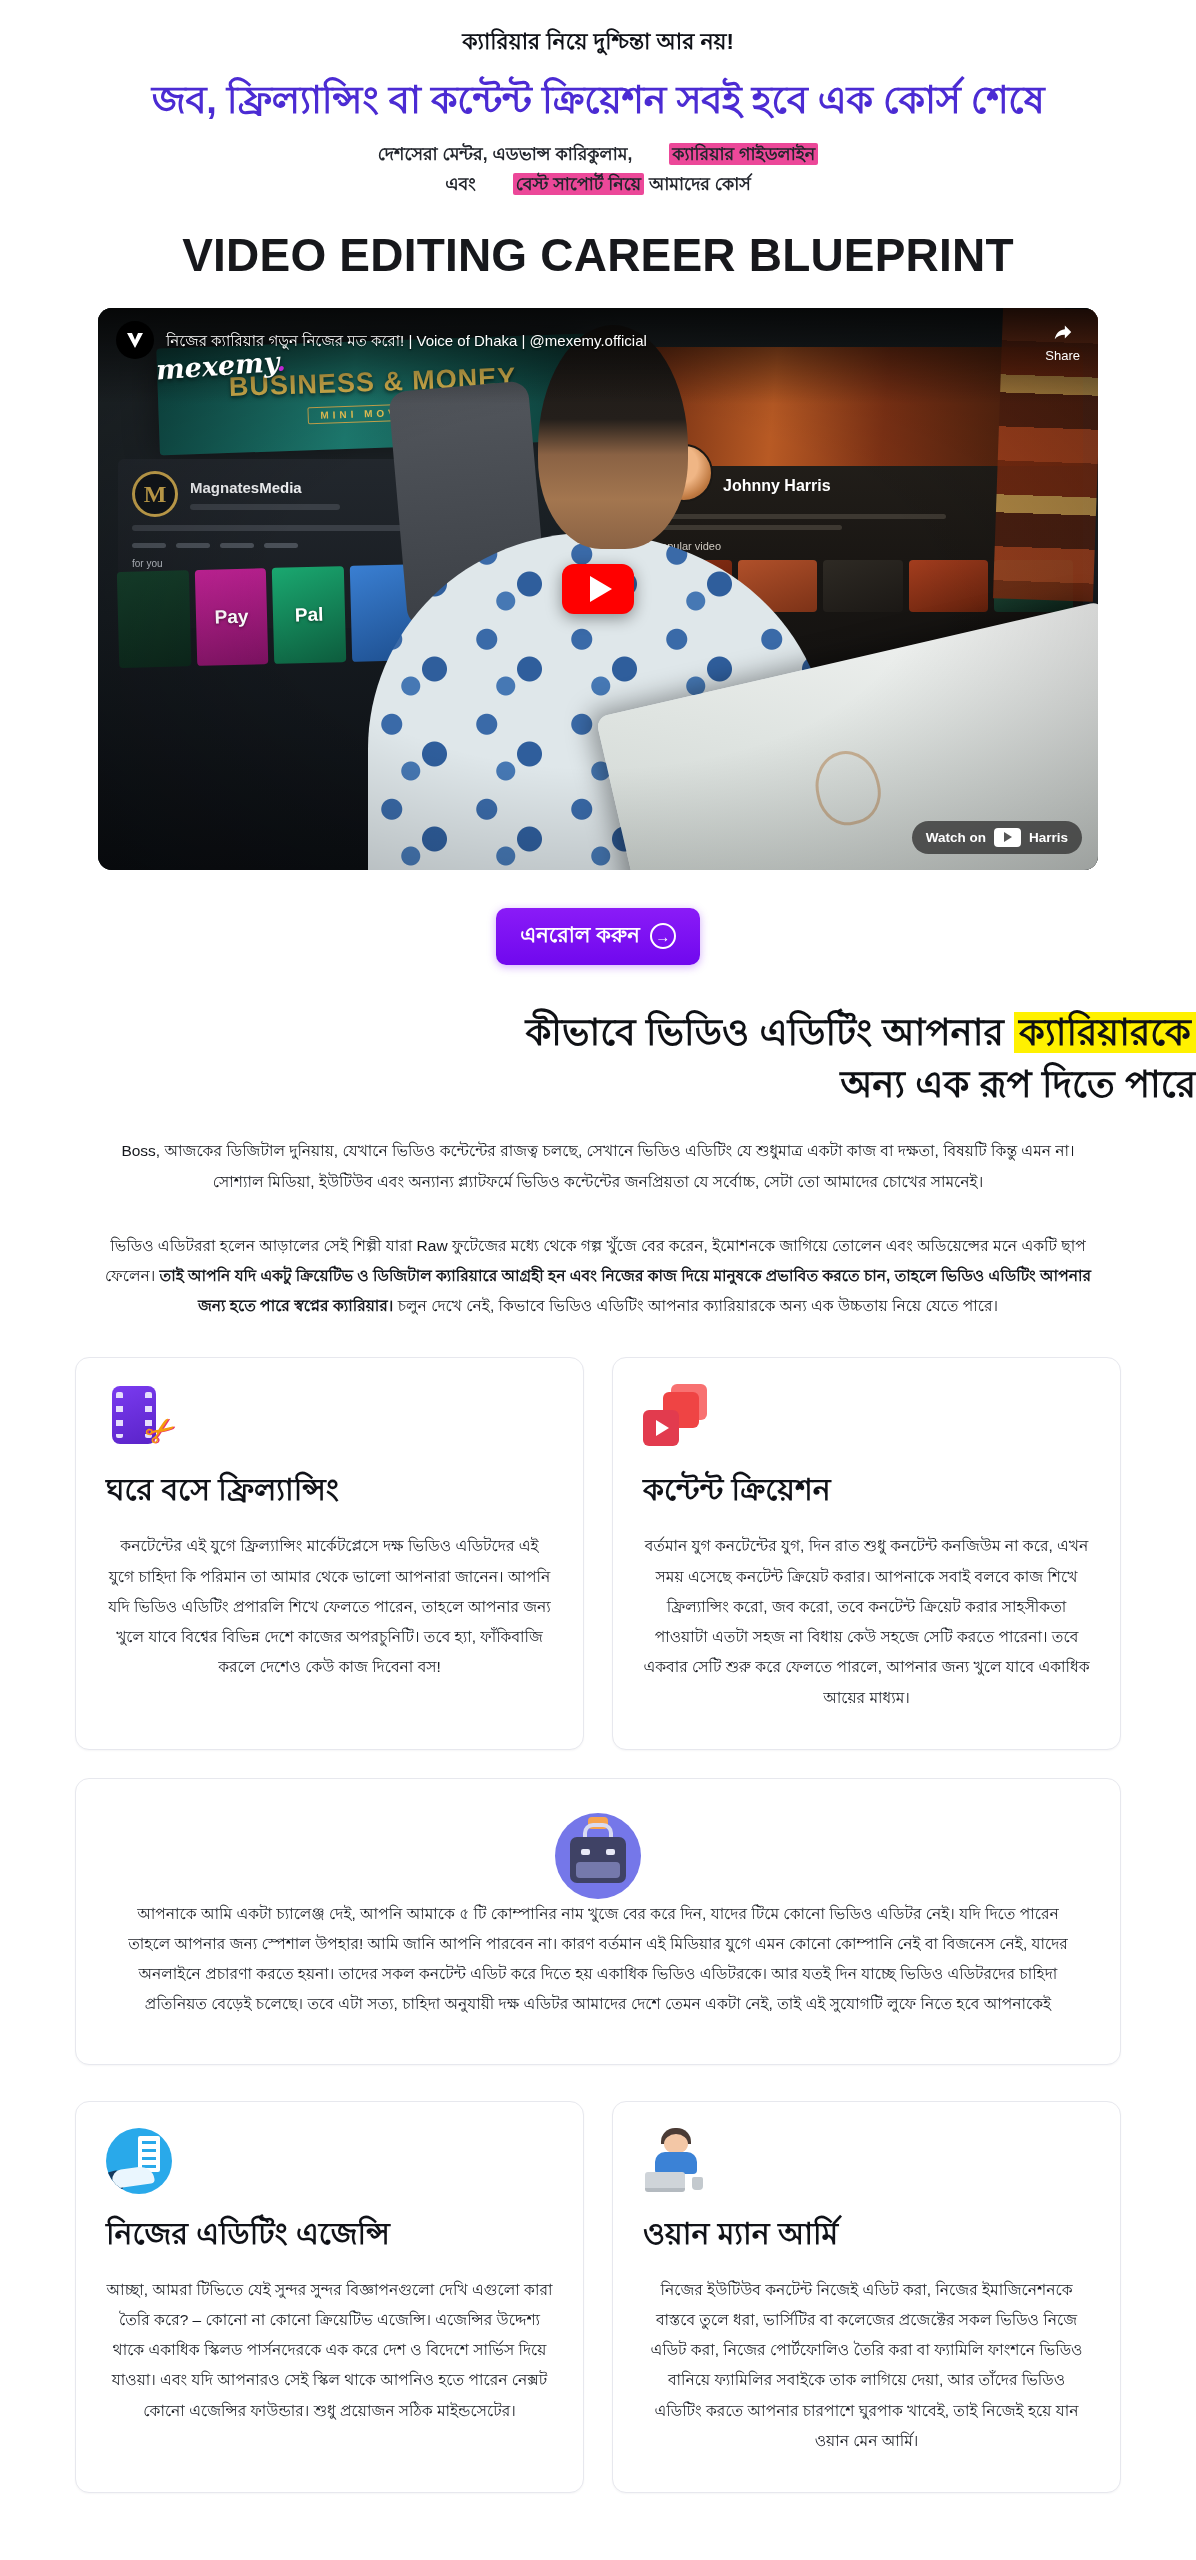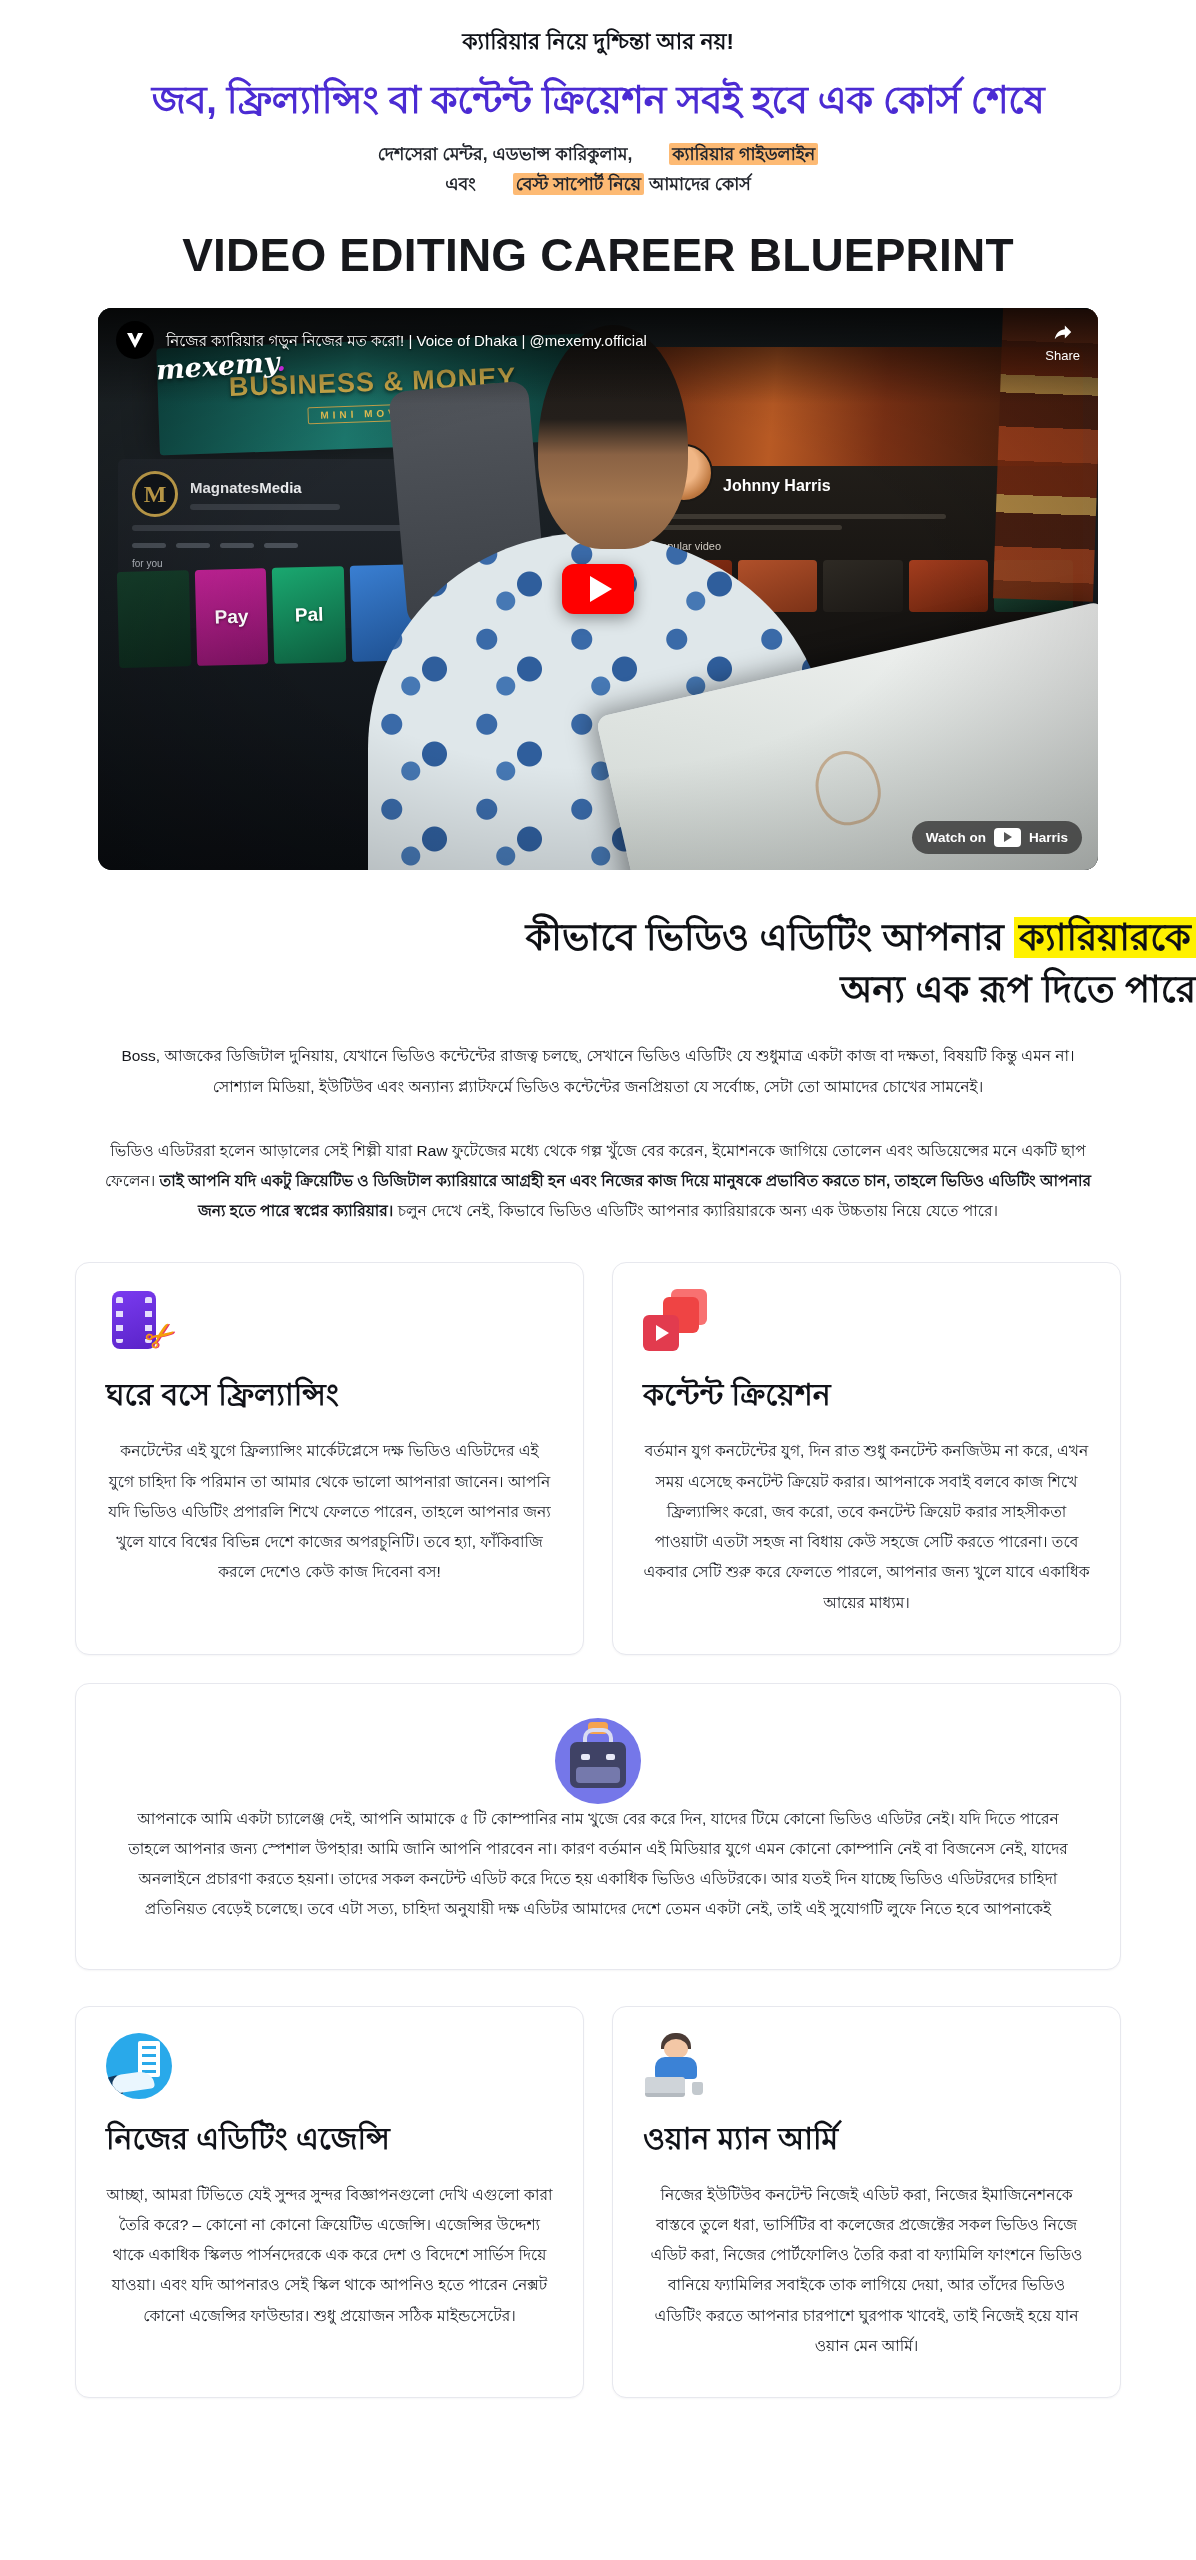--- a/index.html
+++ b/index.html
@@ -7,21 +7,21 @@
   body {
     height:2560px; overflow:hidden; background:#ffffff;
     font-family:"Liberation Sans","DejaVu Sans",sans-serif; color:#14161b;
   }
 
   
   .hero { padding-top:24px; text-align:center; }
   .eyebrow { font-size:22px; font-weight:700; color:#101218; }
   .headline { font-size:38px; font-weight:800; color:#4b2bd3; margin-top:16px; line-height:1.25; letter-spacing:-.3px; }
   .subtitle-block { margin-top:14px; font-size:17.5px; font-weight:600; color:#23262d; line-height:1.75; }
-  mark.soft { background:#fdba74; color:inherit; padding:1px 3px; border-radius:2px;margin-left:32px; }
+  mark.soft { background:#ec4899; color:inherit; padding:1px 3px; border-radius:2px;margin-left:32px; }
   .big-title { margin-top:28px; font-size:46px; font-weight:900; color:#17181c; letter-spacing:.2px; }
 
   
   .video-wrap { position:relative; width:1000px; height:562px; margin:26px auto 0; border-radius:14px; overflow:hidden; background:#0a0d0c; cursor:pointer; }
   .bg-base { position:absolute; inset:0; background:linear-gradient(180deg,#232a2d 0%,#161b20 55%,#0b0e12 100%); }
   .bm-screen { position:absolute; left:6%; top:6%; width:43%; height:19%; z-index:4; border-radius:4px;
     background:linear-gradient(100deg,#0f4c47 0%,#1d7a6f 45%,#0c3a36 100%);
     transform:rotate(-2deg); display:flex; flex-direction:column; align-items:center; justify-content:center;
     box-shadow:0 0 34px rgba(0,0,0,.45); }
   .bm-title { color:#e9c355; font-size:27px; font-weight:800; letter-spacing:1px; text-shadow:0 2px 4px rgba(0,0,0,.55); }
@@ -259,20 +259,26 @@
 
     <div class="watch-pill">
       <span>Watch on</span>
       <span class="yt-mini">
           <span class="yt-mini-tri"></span>
         </span>
       <span>Harris</span>
     </div>
   </section>
 
+  <div class="btn-row">
+    <button class="btn-purple">
+      <span>এনরোল করুন</span>
+      <span class="btn-arrow">→</span>
+    </button>
+  </div>
 
   <h2 class="section-heading">
     <span><span>কীভাবে ভিডিও এডিটিং আপনার </span><mark class="bright">ক্যারিয়ারকে</mark></span><br>
     <span>অন্য এক রূপ দিতে পারে</span>
   </h2>
   <p class="lead">Boss, আজকের ডিজিটাল দুনিয়ায়, যেখানে ভিডিও কন্টেন্টের রাজত্ব চলছে, সেখানে ভিডিও এডিটিং যে শুধুমাত্র একটা কাজ বা দক্ষতা, বিষয়টি কিন্তু এমন না। সোশ্যাল মিডিয়া, ইউটিউব এবং অন্যান্য প্ল্যাটফর্মে ভিডিও কন্টেন্টের জনপ্রিয়তা যে সর্বোচ্চ, সেটা তো আমাদের চোখের সামনেই।</p>
   <p class="lead second"><span>ভিডিও এডিটররা হলেন আড়ালের সেই শিল্পী যারা Raw ফুটেজের মধ্যে থেকে গল্প খুঁজে বের করেন, ইমোশনকে জাগিয়ে তোলেন এবং অডিয়েন্সের মনে একটি ছাপ ফেলেন। </span><b>তাই আপনি যদি একটু ক্রিয়েটিভ ও ডিজিটাল ক্যারিয়ারে আগ্রহী হন এবং নিজের কাজ দিয়ে মানুষকে প্রভাবিত করতে চান, তাহলে ভিডিও এডিটিং আপনার জন্য হতে পারে স্বপ্নের ক্যারিয়ার।</b><span> চলুন দেখে নেই, কিভাবে ভিডিও এডিটিং আপনার ক্যারিয়ারকে অন্য এক উচ্চতায় নিয়ে যেতে পারে।</span></p>
 
   <div class="cards-grid">
     <div class="card">

